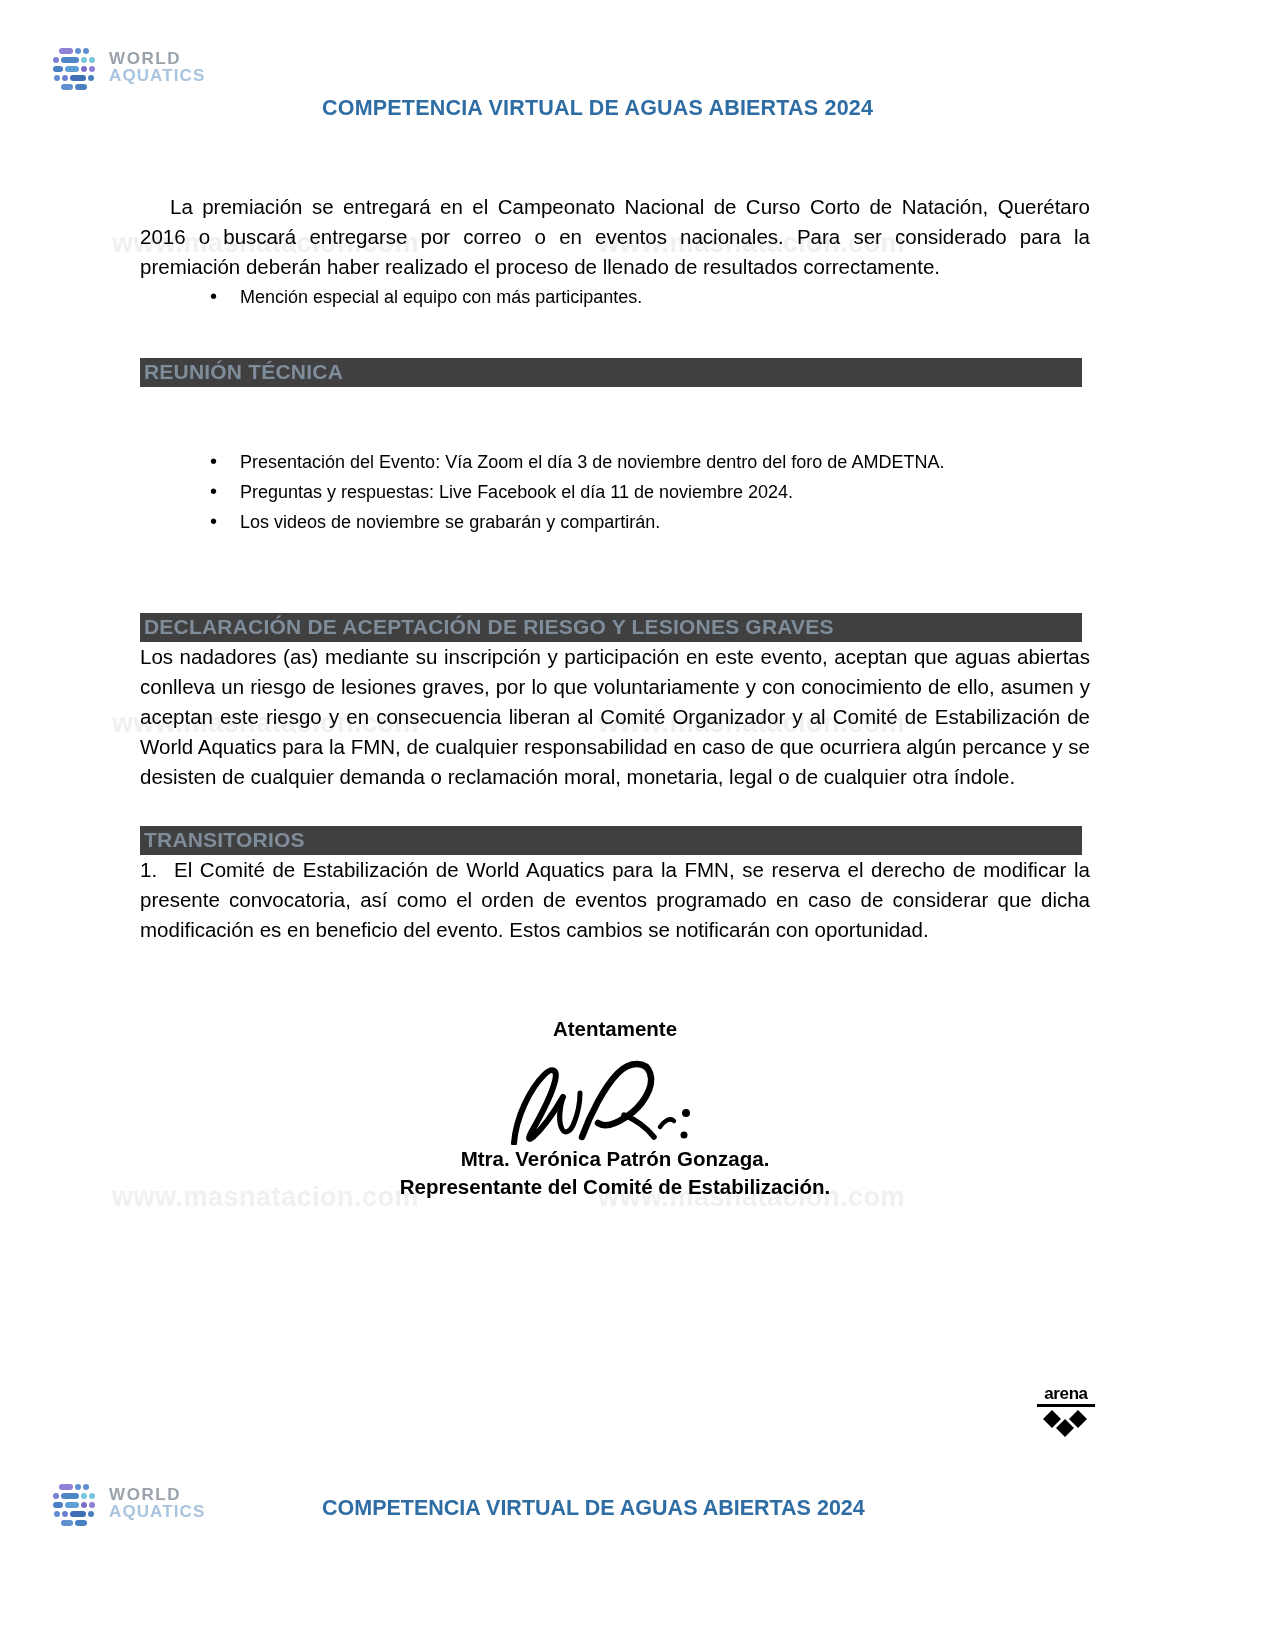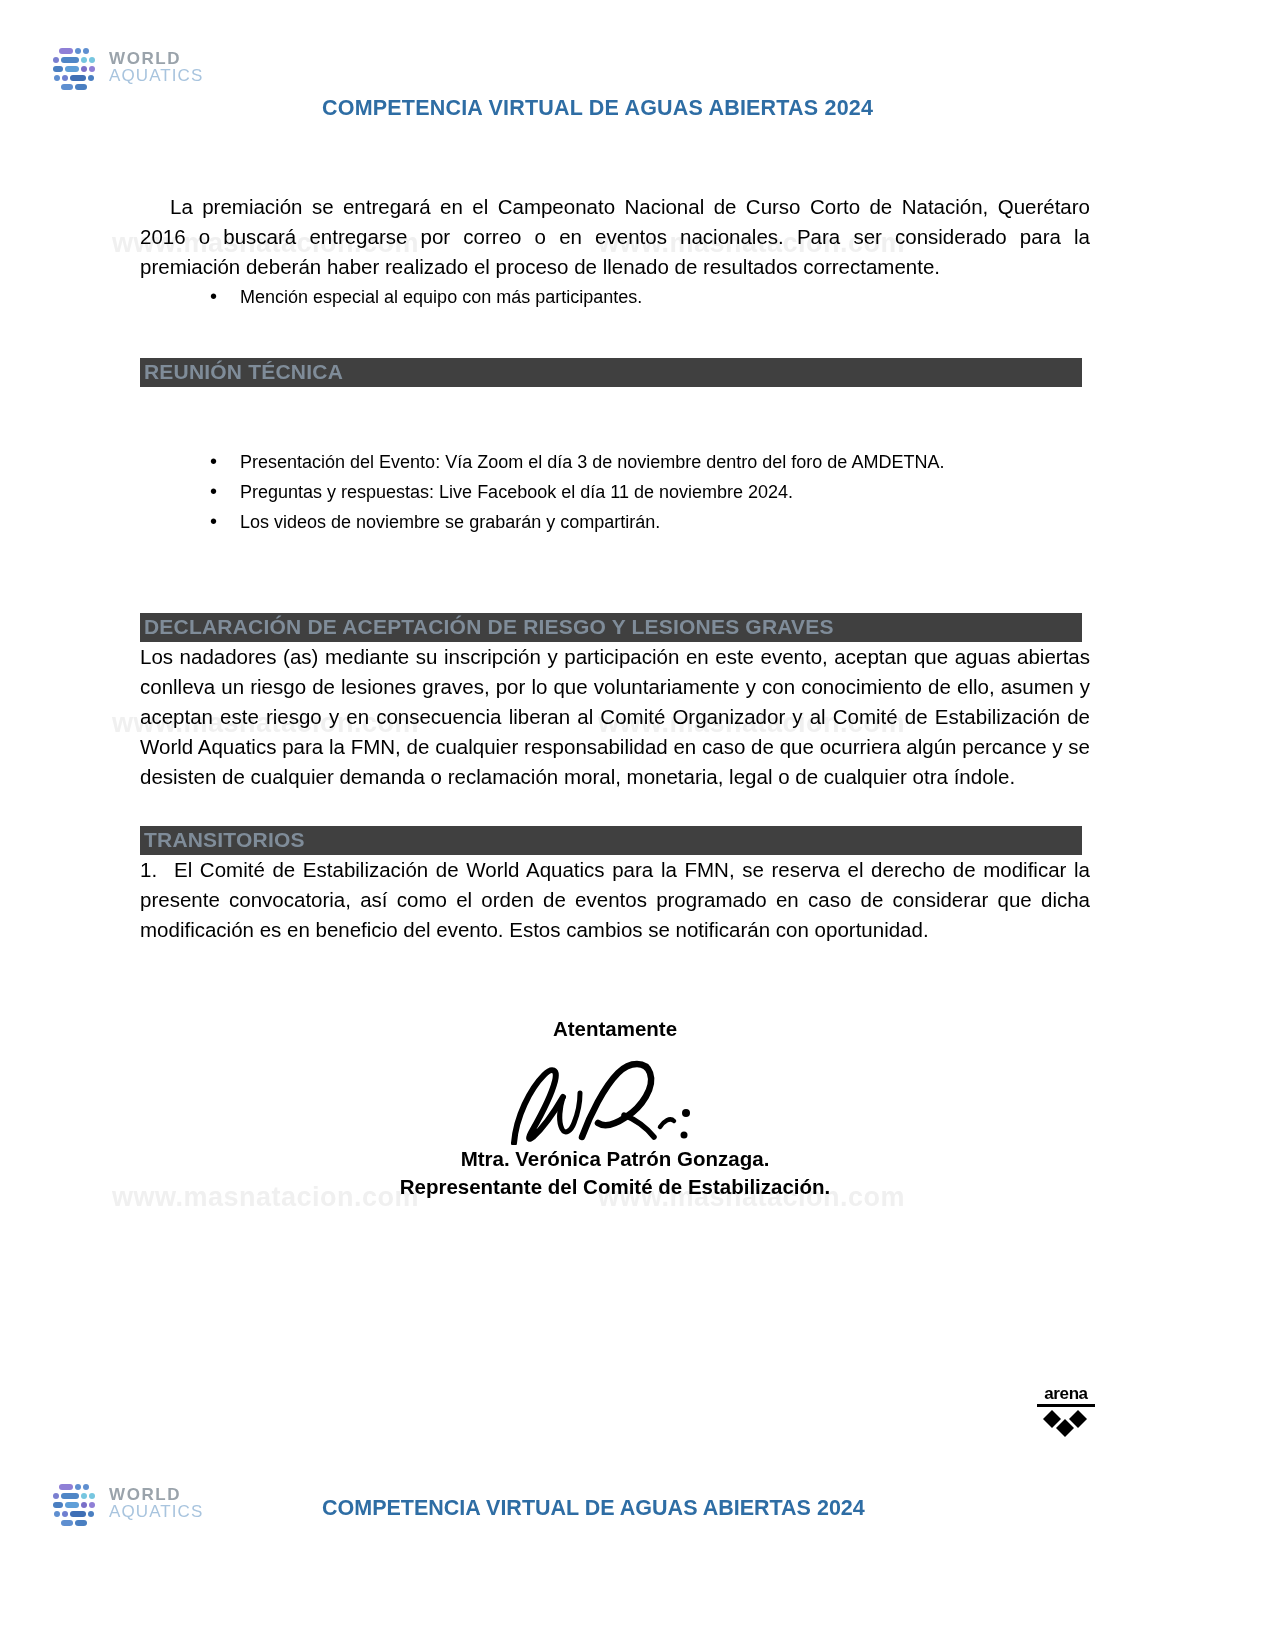--- a/index.html
+++ b/index.html
@@ -86,21 +86,21 @@
     line-height: 1.02;
   }
   .wa-word .l1 {
     font-size: 17px;
     font-weight: 700;
     letter-spacing: 1.6px;
     color: #9aa3ab;
   }
   .wa-word .l2 {
     font-size: 17px;
-    font-weight: 400;
+    font-weight: 700;
     letter-spacing: 1.1px;
     color: #a8c4de;
   }
   #header-title {
     position: absolute;
     left: 322px;
     top: 58px;
     font-size: 21.5px;
     font-weight: 700;
     letter-spacing: 0.2px;

